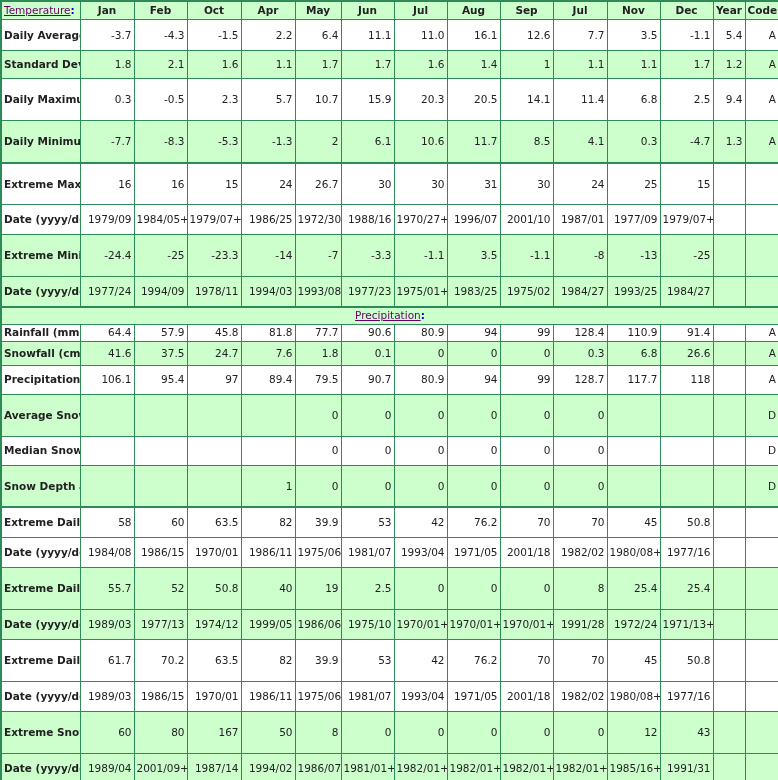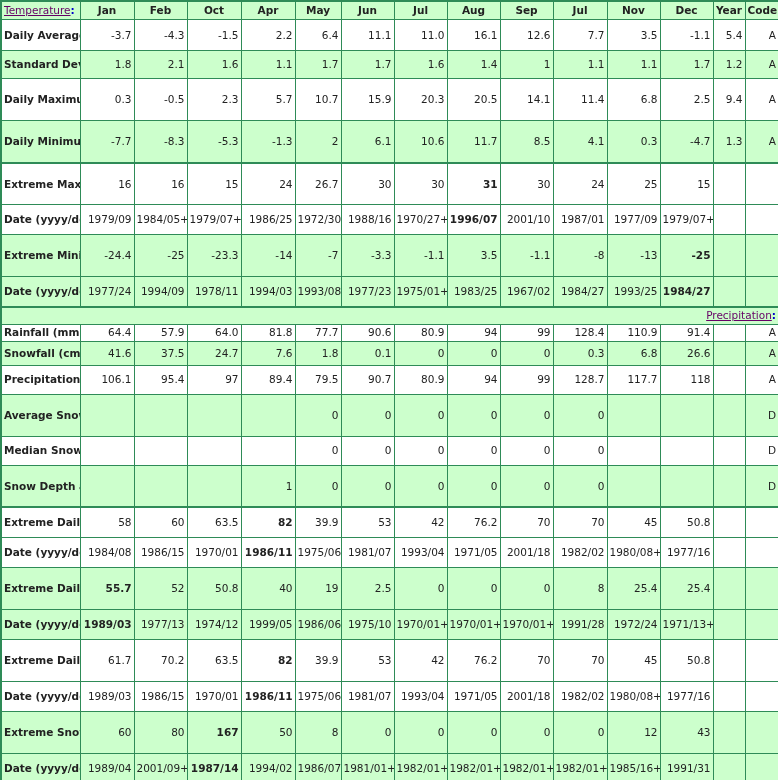--- a/index.html
+++ b/index.html
@@ -14,30 +14,30 @@
   }
   table.climate td, table.climate th {
     border: 1px solid #2e8b57;
     padding: 0 2px;
     line-height: 12.5px;
     color: #222;
     white-space: nowrap;
     overflow: hidden;
   }
   th.mh { background: #ccffcc; color: #0000cc; font-weight: bold; text-align: center; height: 17px; }
-  td.section { background: #ccffcc; height: 16px; text-align: right; }
+  td.section { background: #ccffcc; height: 16px; text-align: center; }
   .sec-link { color: #660066; font-weight: normal; text-decoration: underline; }
   .sec-colon { color: #0000cc; font-weight: bold; }
   td.lbl { color: #0000cc; font-weight: bold; text-align: left; white-space: normal; padding: 0 2px; line-height: 12.5px; }
   td.v { text-align: right; }
   td.code { text-align: right; }
   tr.w td { background: #ffffff; }
   tr.g td { background: #ccffcc; }
   tr.sep td { border-top: 2px solid #2e8b57; }
-  .b { font-weight: bold; color: #000; }
+  .b { font-weight: normal; color: #000; }
 </style>
 </head>
 <body>
 
 <table class="climate">
   <colgroup>
     <col style="width:79px">
       <col style="width:54px">
       <col style="width:53px">
       <col style="width:54px">
@@ -195,35 +195,35 @@
       <tr class="g" style="height: 30px;">
         <td class="lbl">Date (yyyy/dd)</td>
         <td class="v">1977/24</td>
         <td class="v">1994/09</td>
         <td class="v">1978/11</td>
         <td class="v">1994/03</td>
         <td class="v">1993/08</td>
         <td class="v">1977/23</td>
         <td class="v">1975/01+</td>
         <td class="v">1983/25</td>
-        <td class="v">1967/02</td>
+        <td class="v">1975/02</td>
         <td class="v">1984/27</td>
         <td class="v">1993/25</td>
         <td class="v b">1984/27</td>
         <td class="v"></td>
         <td class="code"></td>
       </tr>
       <tr class="sep">
         <td class="section" colspan="15"><a class="sec-link">Precipitation</a><span class="sec-colon">:</span></td>
       </tr>
       <tr class="w" style="height: 17px;">
         <td class="lbl">Rainfall (mm)</td>
         <td class="v">64.4</td>
         <td class="v">57.9</td>
-        <td class="v">64.0</td>
+        <td class="v">45.8</td>
         <td class="v">81.8</td>
         <td class="v">77.7</td>
         <td class="v">90.6</td>
         <td class="v">80.9</td>
         <td class="v">94</td>
         <td class="v">99</td>
         <td class="v">128.4</td>
         <td class="v">110.9</td>
         <td class="v">91.4</td>
         <td class="v"></td>

